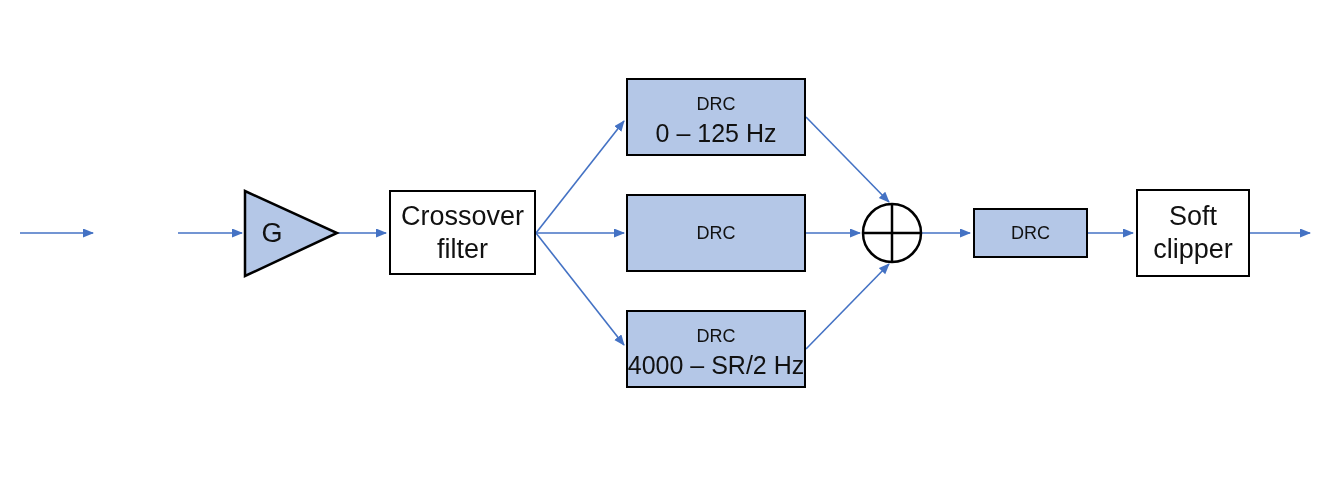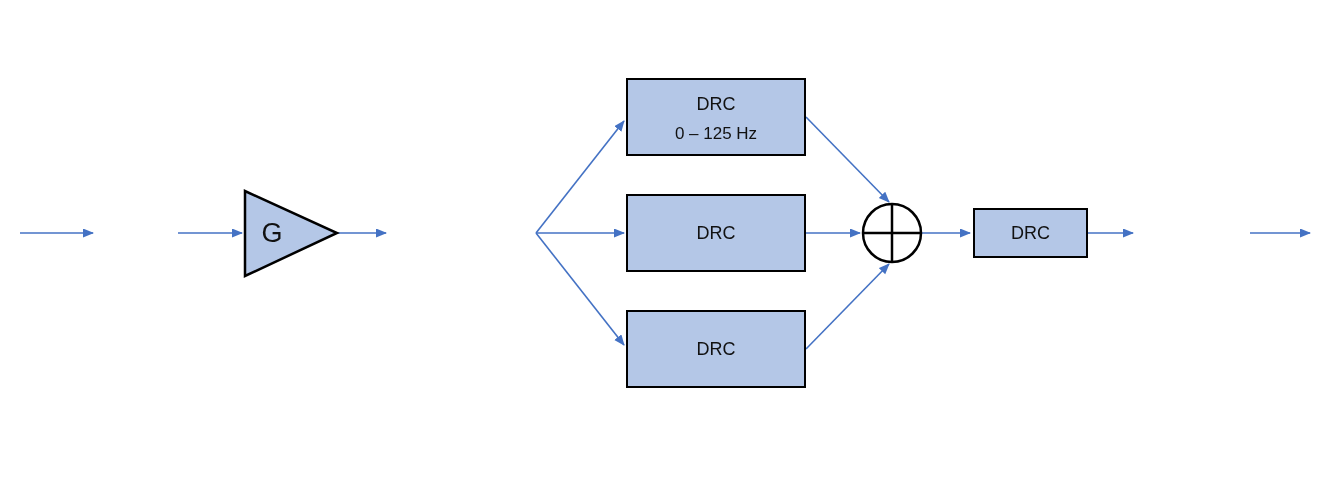--- a/index.html
+++ b/index.html
@@ -19,21 +19,21 @@
   .node{
     position:absolute;box-sizing:border-box;
     border:2.5px solid var(--node-border,#000);
     display:flex;flex-direction:column;align-items:center;justify-content:center;
     text-align:center;color:#111;
   }
   .node.blue{background:var(--node-fill,#B4C7E7);}
   .node.white{background:#fff;}
   .lbl-lg{font-size:27px;line-height:33px;white-space:nowrap;}
   .lbl-md{font-size:18px;line-height:32px;white-space:nowrap;}
-  .lbl-sm{font-size:17px;line-height:27px;white-space:nowrap;}
+  .lbl-sm{font-size:25px;line-height:27px;white-space:nowrap;}
   .gain-label{
     position:absolute;display:flex;align-items:center;justify-content:center;
     color:#111;
   }
 </style>
 </head>
 <body>
 
 <div id="canvas">
 
@@ -67,32 +67,41 @@
       <line class="blk-stroke" x1="863" y1="233" x2="921" y2="233"></line>
       <line class="blk-stroke" x1="892" y1="204" x2="892" y2="262"></line>
     </g>
   </svg>
 
 
   <div class="gain-label lbl-lg" style="left:245px;top:190px;width:54px;height:86px;">
     <span>G</span>
   </div>
 
+  <div class="node white" style="left:389px;top:190px;width:147px;height:85px;">
+    <span class="lbl-lg">Crossover</span>
+    <span class="lbl-lg">filter</span>
+  </div>
 
   <div class="node blue" style="left:626px;top:78px;width:180px;height:78px;">
     <span class="lbl-md">DRC</span>
     <span class="lbl-sm">0 – 125 Hz</span>
   </div>
 
   <div class="node blue" style="left:626px;top:194px;width:180px;height:78px;">
     <span class="lbl-md">DRC</span>
   </div>
 
   <div class="node blue" style="left:626px;top:310px;width:180px;height:78px;">
     <span class="lbl-md">DRC</span>
+    <span class="lbl-sm">4000 – SR/2 Hz</span>
   </div>
 
   <div class="node blue" style="left:973px;top:208px;width:115px;height:50px;">
     <span class="lbl-md">DRC</span>
   </div>
 
+  <div class="node white" style="left:1136px;top:189px;width:114px;height:88px;">
+    <span class="lbl-lg">Soft</span>
+    <span class="lbl-lg">clipper</span>
+  </div>
 
 </div>
 
 </body></html>

